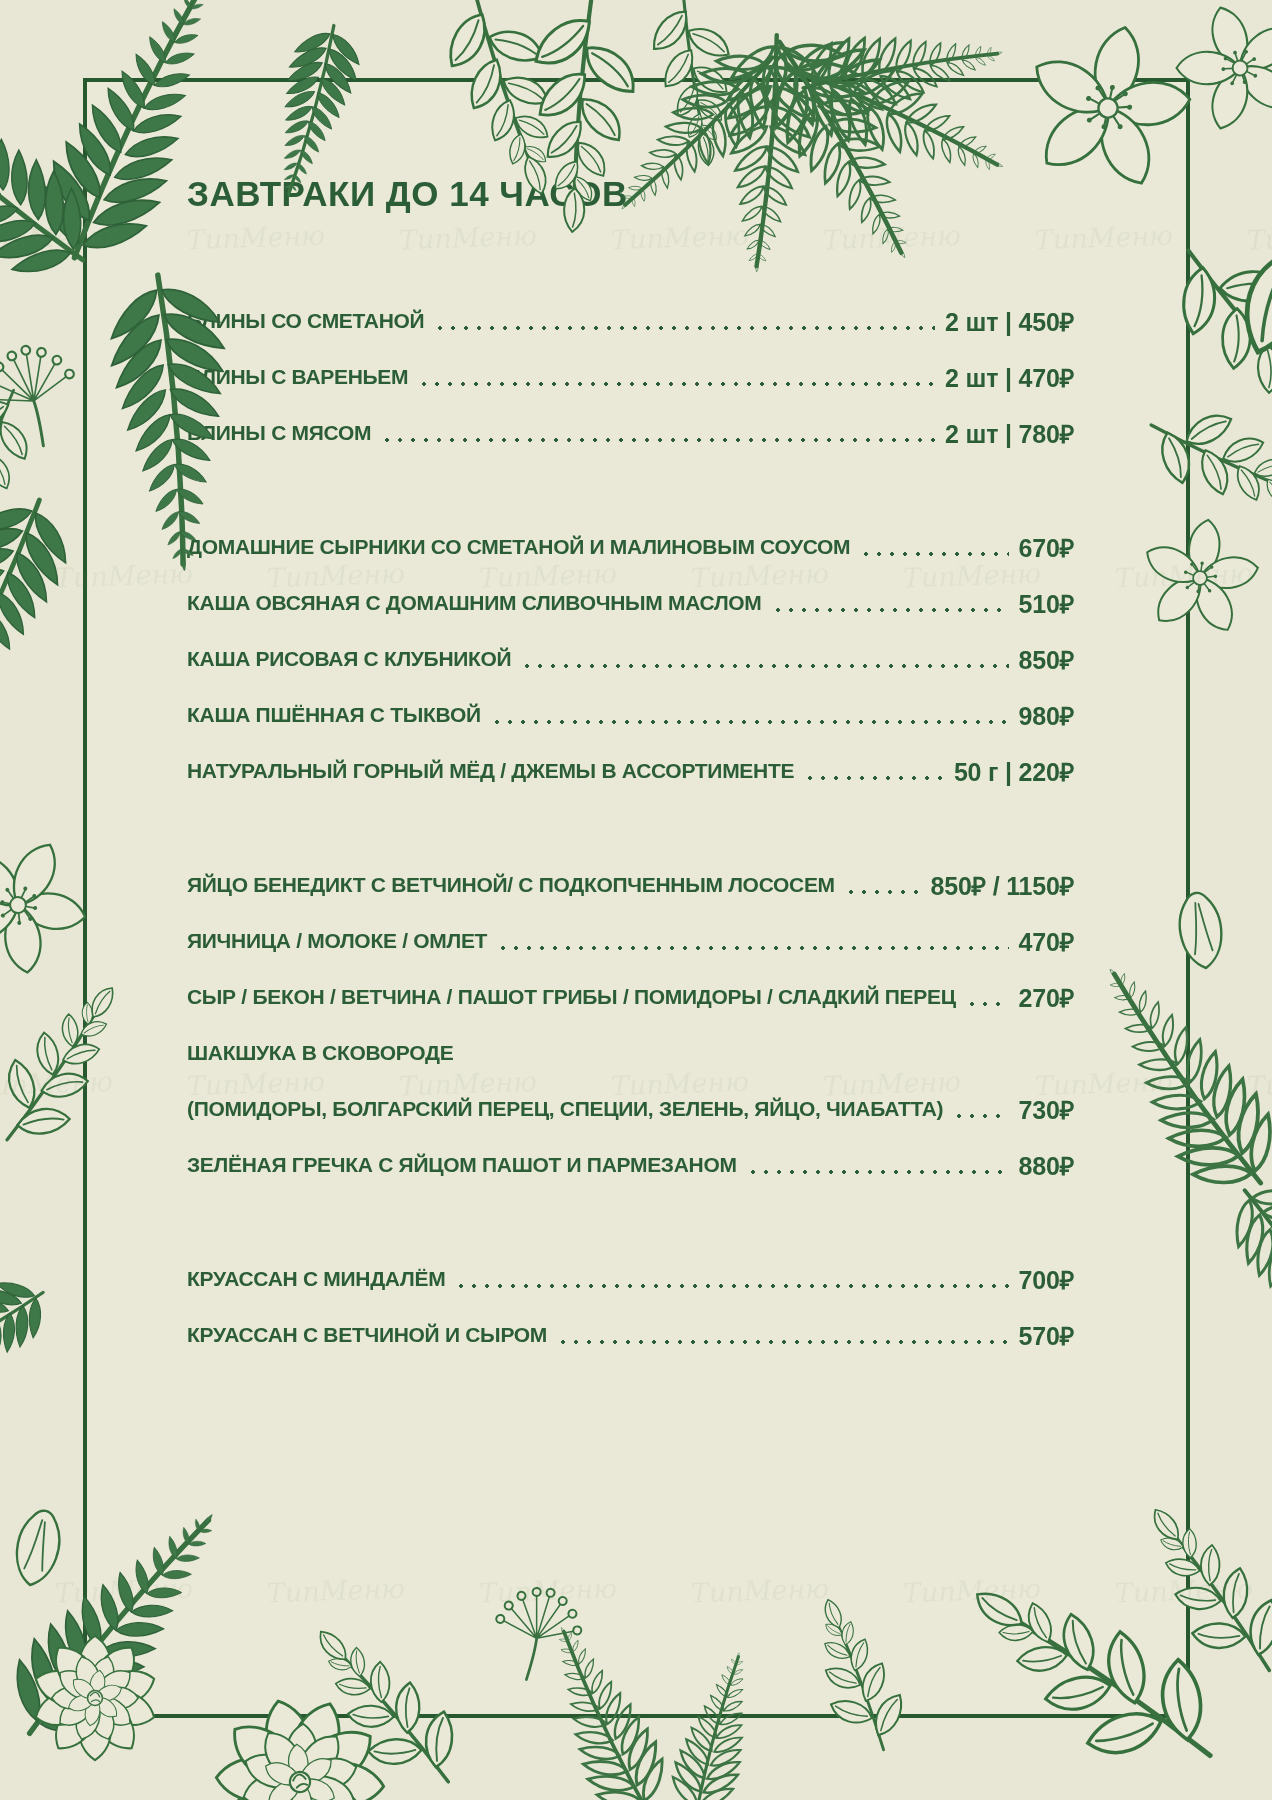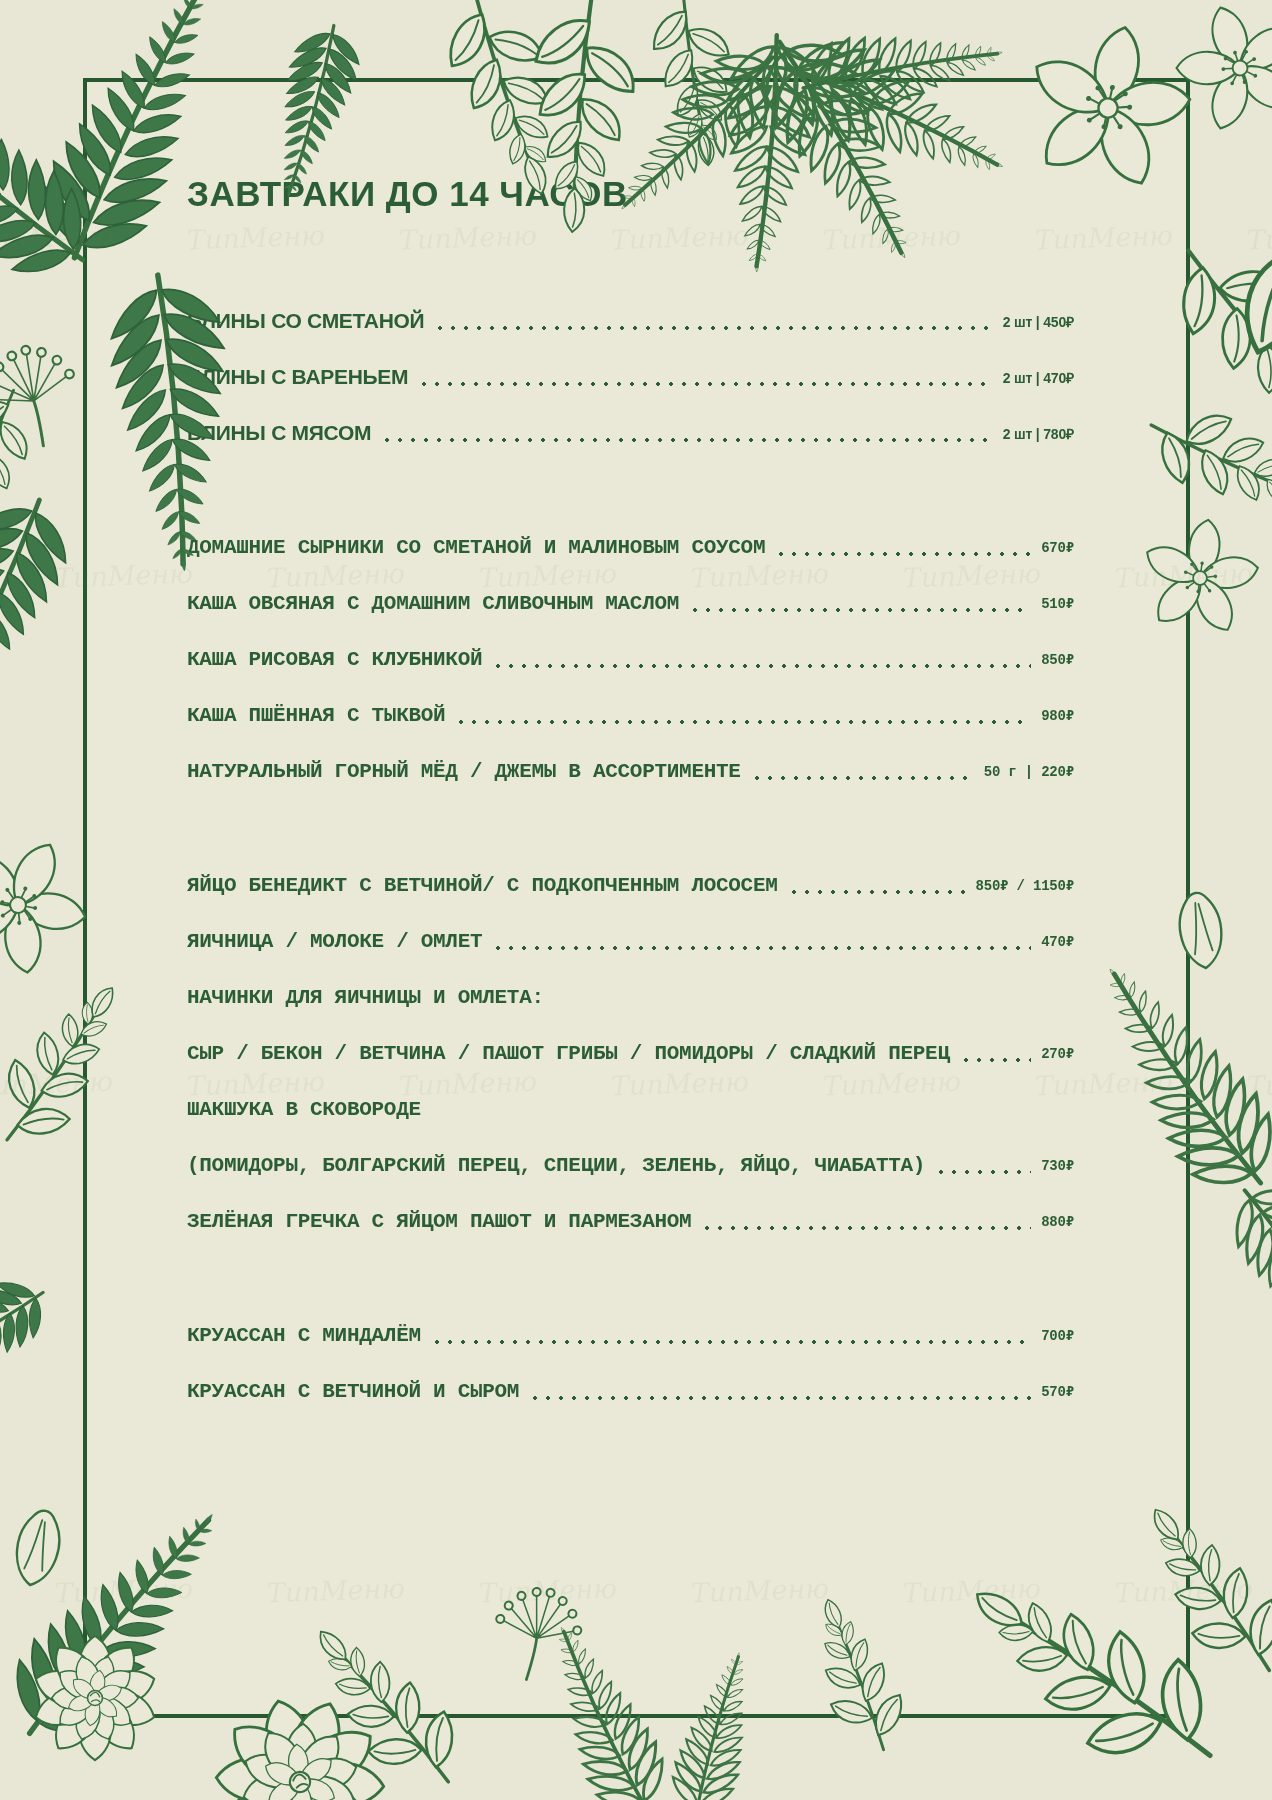--- a/index.html
+++ b/index.html
@@ -16,27 +16,27 @@
     box-sizing:border-box;border:4px solid var(--border);
     background:var(--panel-bg);
     padding:92px 112px 0 100px;
     z-index:1;
   }
   .page-title{
     margin:0 0 79px 0;
     font-size:35px;line-height:40px;font-weight:700;
     letter-spacing:.5px;color:var(--green);
   }
-  .section + .section{margin-top:58px;font-family:Liberation Mono, monospace;}
+  .section + .section{margin-top:58px;}
   .row{display:flex;align-items:center;height:56px;color:var(--green);}
   .nm{
     font-size:21px;font-weight:700;letter-spacing:-.3px;white-space:nowrap;flex-shrink:0;
   }
   .pr{
-    font-size:14px;font-weight:700;letter-spacing:-.2px;white-space:nowrap;flex-shrink:0;
+    font-size:25px;font-weight:700;letter-spacing:-.2px;white-space:nowrap;flex-shrink:0;
   }
   .dots{
     flex:1;min-width:0;height:4px;margin:14px 10px 0 14px;
     background-image:radial-gradient(circle at 2px 2px, var(--green) 1.6px, rgba(0,0,0,0) 1.7px);
     background-size:13px 4px;background-repeat:repeat-x;background-position:left center;
   }
   .decor{
     position:absolute;left:0;top:0;width:1272px;height:1800px;z-index:2;pointer-events:none;
   }
   .decor .stem{fill:none;stroke:var(--plant);stroke-width:2.2;stroke-linecap:round;}
@@ -311,24 +311,20 @@
         <div class="row">
     <span class="nm">ЯЙЦО БЕНЕДИКТ С ВЕТЧИНОЙ/ С ПОДКОПЧЕННЫМ ЛОСОСЕМ</span>
     <span class="dots"></span>
     <span class="pr">850₽ / 1150₽</span>
   </div>
         <div class="row">
     <span class="nm">ЯИЧНИЦА / МОЛОКЕ / ОМЛЕТ</span>
     <span class="dots"></span>
     <span class="pr">470₽</span>
   </div>
-        <div class="row noprice">
-    <span class="nm">НАЧИНКИ ДЛЯ ЯИЧНИЦЫ И ОМЛЕТА:</span>
-
-  </div>
         <div class="row">
     <span class="nm">СЫР / БЕКОН / ВЕТЧИНА / ПАШОТ ГРИБЫ / ПОМИДОРЫ / СЛАДКИЙ ПЕРЕЦ</span>
     <span class="dots"></span>
     <span class="pr">270₽</span>
   </div>
         <div class="row noprice">
     <span class="nm">ШАКШУКА В СКОВОРОДЕ</span>
 
   </div>
         <div class="row">

